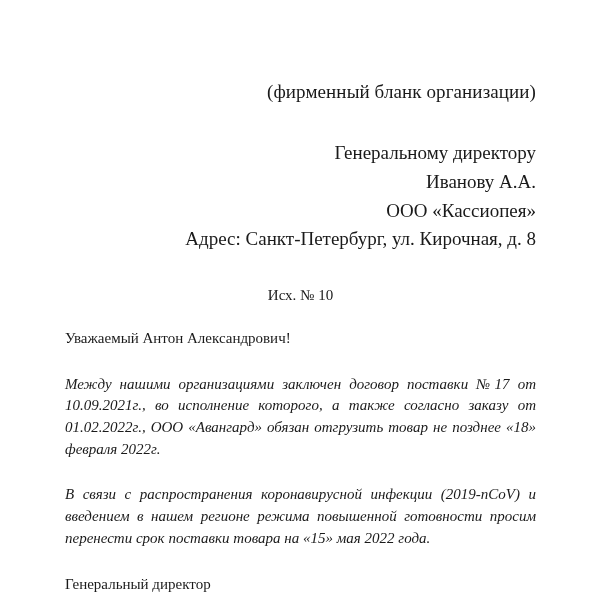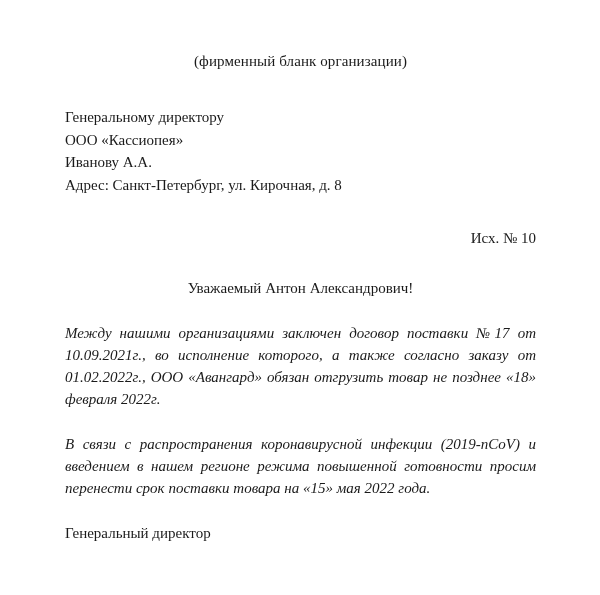--- a/index.html
+++ b/index.html
@@ -23,54 +23,54 @@
   
   .doc {
     position: absolute;
     left: 65px;
     top: 0;
     width: 471px;
   }
 
   
   .letterhead {
-    margin-top: 52px;
-    text-align: center;
-    font-size: 15px;
+    margin-top: 80px;
+    text-align: right;
+    font-size: 19px;
     line-height: 1.25;
     letter-spacing: 0.1px;
   }
 
   
   .addressee {
     margin-top: 35px;
-    text-align: left;
-    font-size: 15px;
+    text-align: right;
+    font-size: 19px;
     line-height: 1.52;
   }
   .addressee .line {
     display: block;
     white-space: nowrap;
   }
 
   
   .refblock {
     margin-top: 30px;
-    text-align: right;
+    text-align: center;
     font-size: 15px;
     line-height: 1.52;
   }
   .refblock .line {
     display: block;
   }
 
   
   .salutation {
-    margin-top: 29px;
-    text-align: center;
+    margin-top: 22px;
+    text-align: left;
     font-size: 15px;
     line-height: 1.3;
   }
 
   
   .body-par {
     margin-top: 25px;
     text-align: justify;
     text-justify: inter-word;
     font-size: 15px;
@@ -96,22 +96,22 @@
 </head>
 <body>
 
 <div class="page">
   <div class="doc">
 
     <div class="letterhead">(фирменный бланк организации)</div>
 
     <div class="addressee">
       <span class="line">Генеральному директору</span>
+      <span class="line">Иванову А.А.</span>
       <span class="line">ООО «Кассиопея»</span>
-      <span class="line">Иванову А.А.</span>
       <span class="line">Адрес: Санкт-Петербург, ул. Кирочная, д. 8</span>
     </div>
 
     <div class="refblock">
       <span class="line">Исх. № 10</span>
     </div>
 
     <div class="salutation">Уважаемый Антон Александрович!</div>
 
     <p class="body-par first">Между нашими организациями заключен договор поставки №17 от 10.09.2021г., во исполнение которого, а также согласно заказу от 01.02.2022г., ООО «Авангард» обязан отгрузить товар не позднее «18» февраля 2022г.</p>

